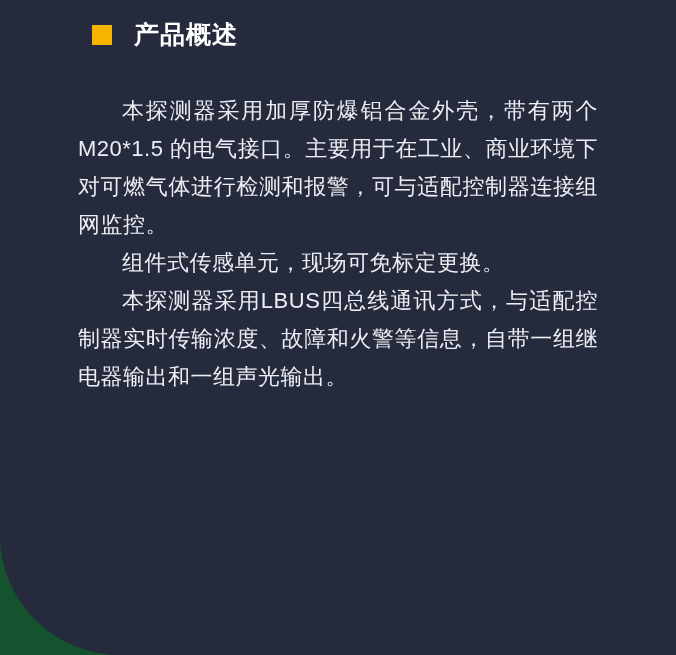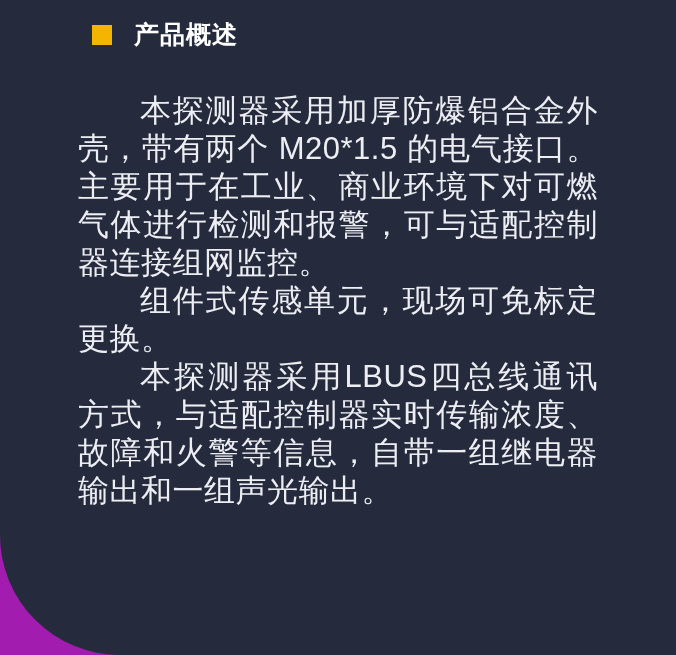--- a/index.html
+++ b/index.html
@@ -8,21 +8,21 @@
     background: #ffffff;
   }
   body {
     font-family: "Liberation Sans", "DejaVu Sans", sans-serif;
   }
   #page {
     position: relative;
     width: 676px;
     height: 655px;
     overflow: hidden;
-    background: #a21caf;
+    background: #14532d;
   }
   .panel {
     position: absolute;
     left: 0;
     top: 0;
     width: 676px;
     height: 655px;
     background: #252b3d;
     
     border-bottom-left-radius: 120px;
@@ -54,21 +54,21 @@
     font-weight: bold;
     letter-spacing: 1px;
     white-space: nowrap;
   }
   .body-text {
     position: absolute;
     left: 78px;
     top: 92px;
     width: 520px;
     color: #eceef3;
-    font-size: 31px;
+    font-size: 22px;
     line-height: 38px;
     letter-spacing: 0.5px;
     text-align: justify;
     text-justify: inter-ideograph;
   }
   .para {
     margin: 0 0 0 0;
     text-indent: 2em;
   }
 </style>

